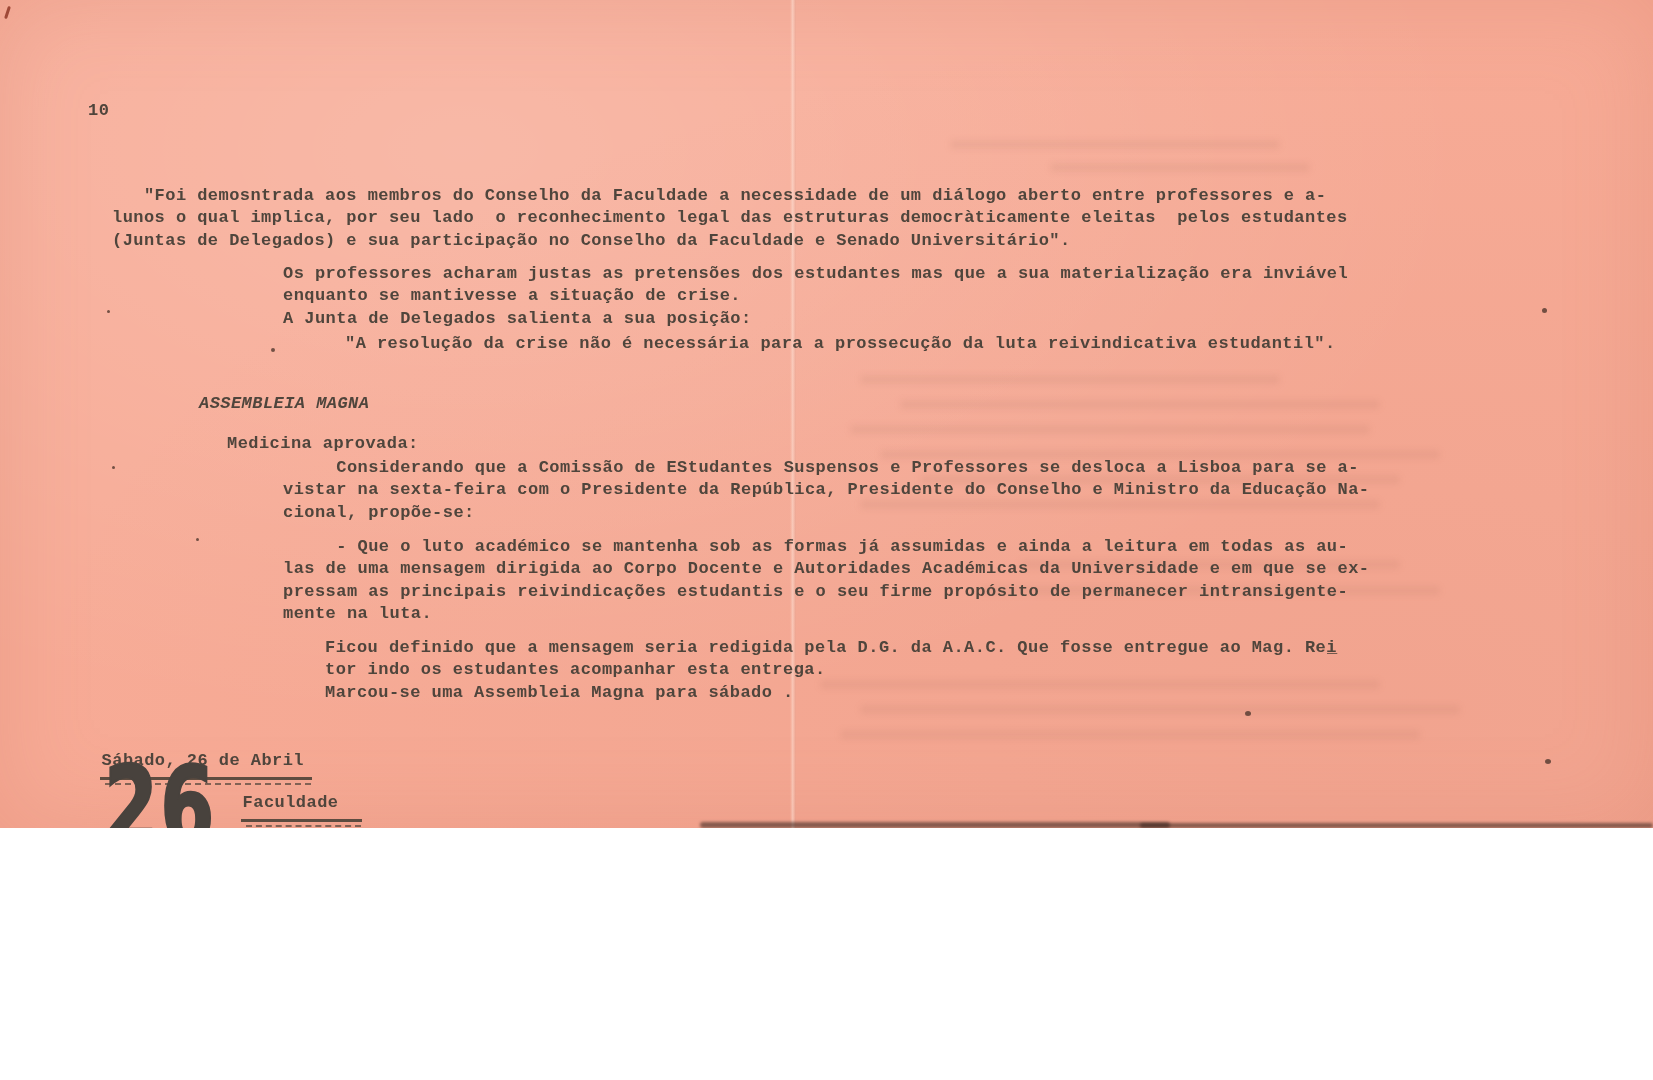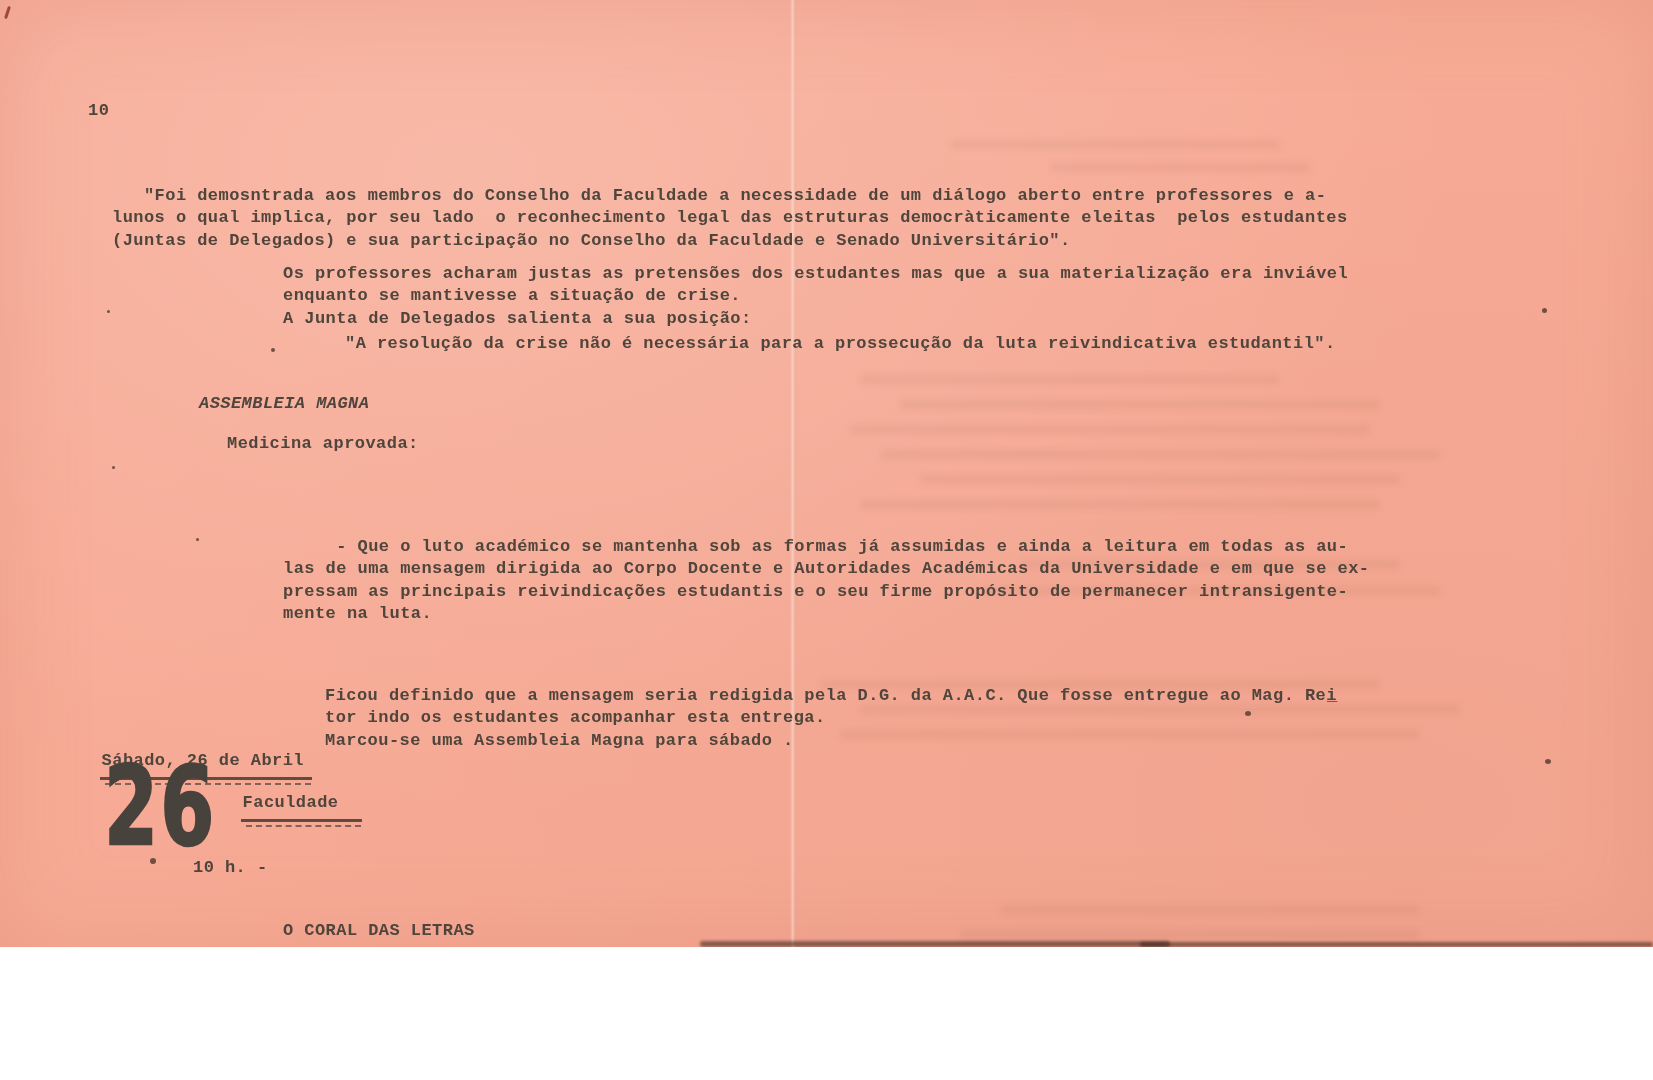--- a/index.html
+++ b/index.html
@@ -1,18 +1,18 @@
 <!DOCTYPE html>
 <html><head>
 <meta charset="utf-8">
 <style>
   html,body{margin:0;padding:0;}
   .page{
     position:relative;
-    width:1653px;height:947px;
+    width:1653px;height:828px;
     overflow:hidden;
     background:
       radial-gradient(ellipse at 28% 18%, rgba(255,255,255,0.16), transparent 60%),
       radial-gradient(ellipse at 85% 85%, rgba(190,100,80,0.10), transparent 70%),
       #f7ab96;
     box-shadow: inset 0 0 90px rgba(205,110,88,0.22);
     font-family:"Liberation Mono","DejaVu Sans Mono",monospace;
   }
   .txt{
     position:absolute;
@@ -119,27 +119,30 @@
   <div class="txt" style="left:283px;top:263px;">Os professores acharam justas as pretensões dos estudantes mas que a sua materialização era inviável
 enquanto se mantivesse a situação de crise.
 A Junta de Delegados salienta a sua posição:</div>
 
   <div class="txt" style="left:345px;top:333px;">"A resolução da crise não é necessária para a prossecução da luta reivindicativa estudantil".</div>
 
   <div class="txt" style="left:199px;top:393px;font-style:italic;">ASSEMBLEIA MAGNA</div>
 
   <div class="txt" style="left:227px;top:433px;">Medicina aprovada:</div>
 
+  <div class="txt" style="left:283px;top:457px;">     Considerando que a Comissão de EStudantes Suspensos e Professores se desloca a Lisboa para se a-
+vistar na sexta-feira com o Presidente da República, Presidente do Conselho e Ministro da Educação Na-
+cional, propõe-se:</div>
 
   <div class="txt" style="left:283px;top:536px;">     - Que o luto académico se mantenha sob as formas já assumidas e ainda a leitura em todas as au-
 las de uma mensagem dirigida ao Corpo Docente e Autoridades Académicas da Universidade e em que se ex-
 pressam as principais reivindicações estudantis e o seu firme propósito de permanecer intransigente-
 mente na luta.</div>
 
-  <div class="txt" style="left:325px;top:637px;margin-top:48px;">Ficou definido que a mensagem seria redigida pela D.G. da A.A.C. Que fosse entregue ao Mag. Rei̲
+  <div class="txt" style="left:325px;top:637px;">Ficou definido que a mensagem seria redigida pela D.G. da A.A.C. Que fosse entregue ao Mag. Rei̲
 tor indo os estudantes acompanhar esta entrega.
 Marcou-se uma Assembleia Magna para sábado .</div>
 
   <div class="txt" style="left:57px;top:728px;">
     <span class="u2">Sábado, 26 de Abril</span>
   </div>
 
   <div class="day-number">26</div>
 
   <div class="txt" style="left:198px;top:770px;">

